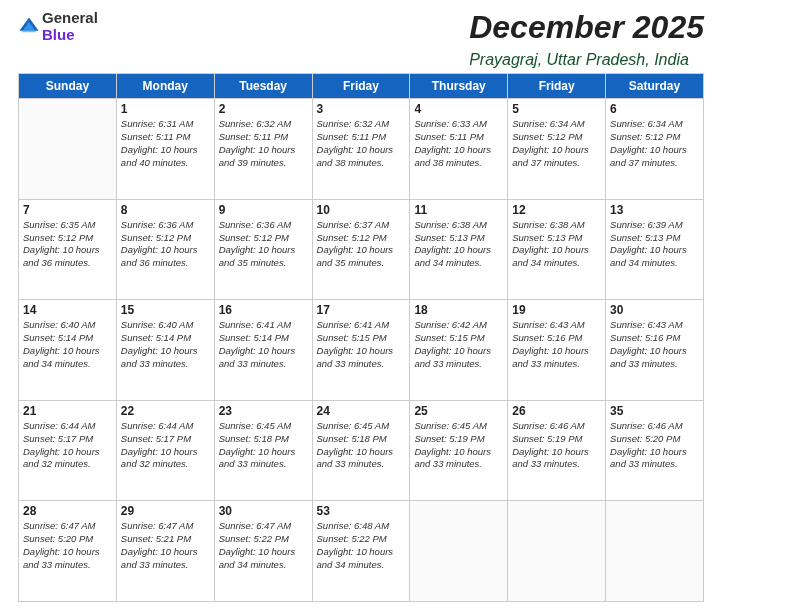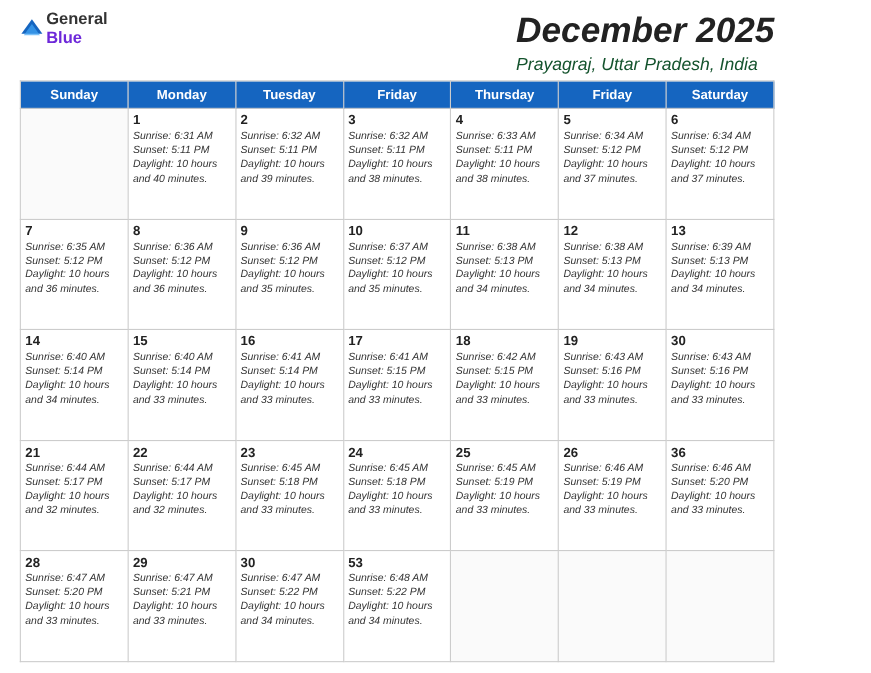--- a/index.html
+++ b/index.html
@@ -233,21 +233,21 @@
           </td>
           <td>
             <span class="day-number">25</span>
             <div class="day-info">Sunrise: 6:45 AM<br>Sunset: 5:19 PM<br>Daylight: 10 hours and 33 minutes.</div>
           </td>
           <td>
             <span class="day-number">26</span>
             <div class="day-info">Sunrise: 6:46 AM<br>Sunset: 5:19 PM<br>Daylight: 10 hours and 33 minutes.</div>
           </td>
           <td>
-            <span class="day-number">36</span>
+            <span class="day-number">35</span>
             <div class="day-info">Sunrise: 6:46 AM<br>Sunset: 5:20 PM<br>Daylight: 10 hours and 33 minutes.</div>
           </td>
         </tr>
         <tr>
           <td>
             <span class="day-number">28</span>
             <div class="day-info">Sunrise: 6:47 AM<br>Sunset: 5:20 PM<br>Daylight: 10 hours and 33 minutes.</div>
           </td>
           <td>
             <span class="day-number">29</span>

